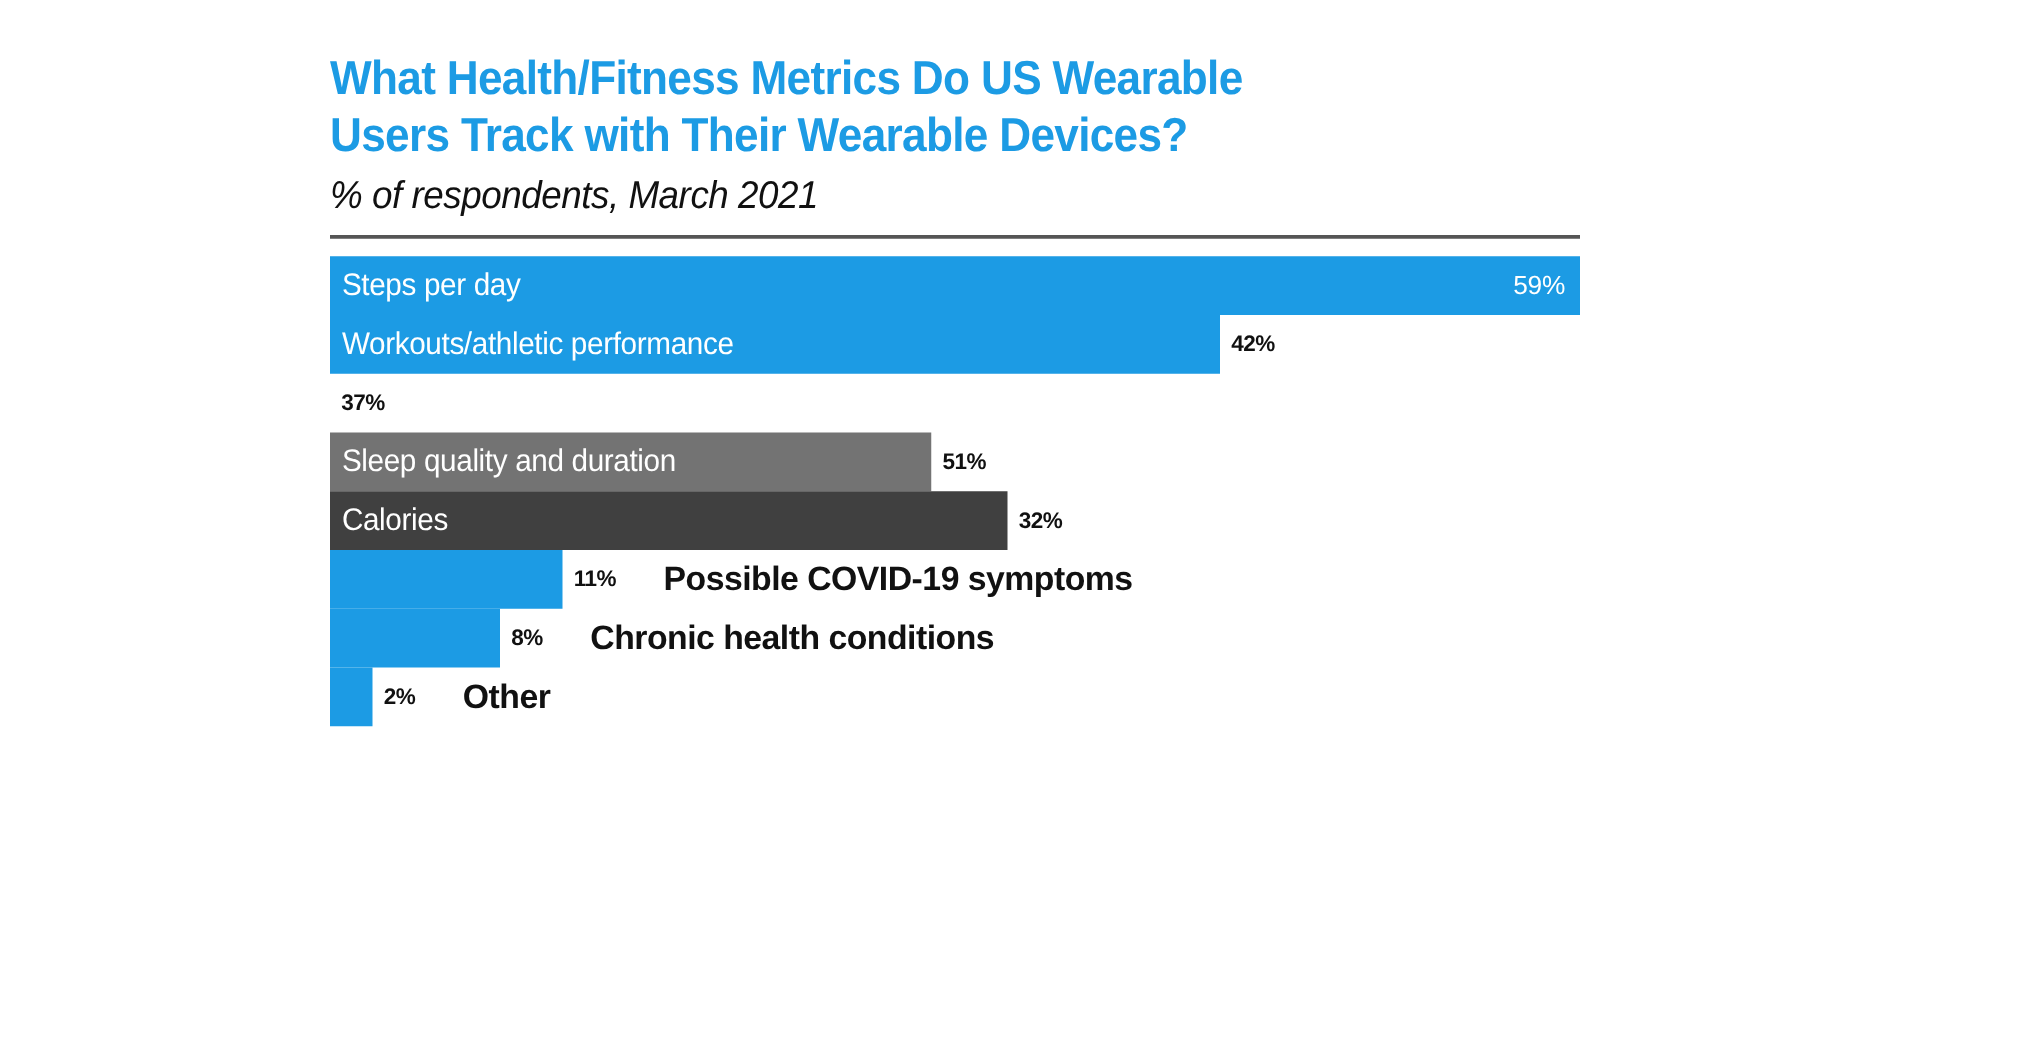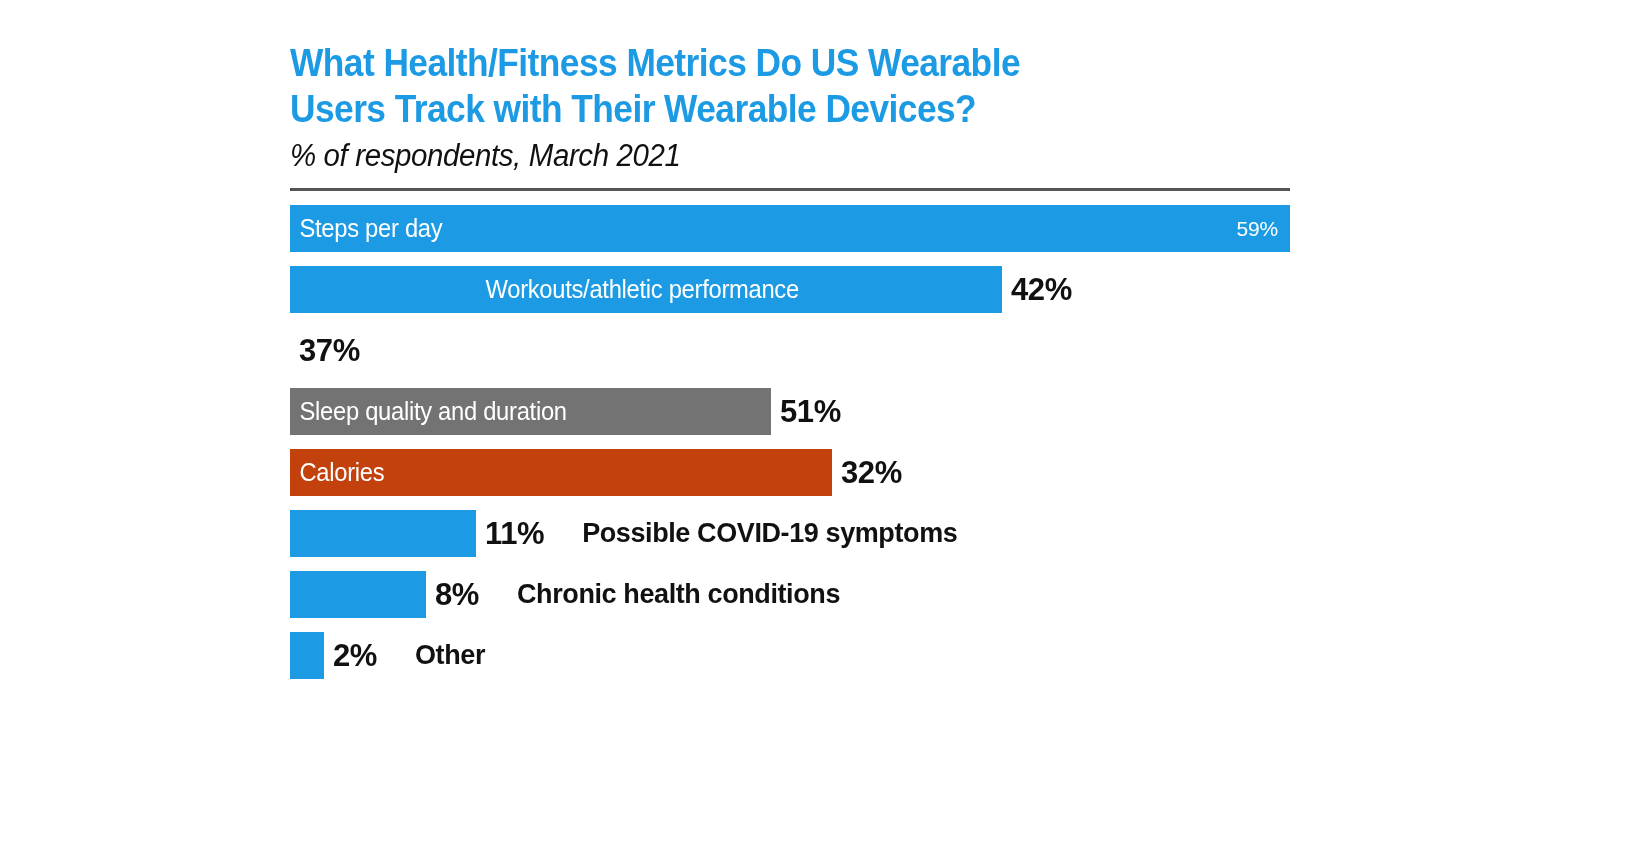--- a/index.html
+++ b/index.html
@@ -11,21 +11,21 @@
   body {
     width: 1629px;
     height: 850px;
     font-family: "Liberation Sans", sans-serif;
     overflow: hidden;
     position: relative;
   }
 
   #chart-figure {
     position: absolute;
-    left: 290px;
+    left: 264px;
     top: 40px;
     width: 1000px;
   }
 
   
   #chart-title {
     color: #1C9BE4;
     font-size: 38px;
     font-weight: bold;
     line-height: 46px;
@@ -54,21 +54,20 @@
   }
 
   
   #bars-area {
     margin-top: 14px;
     position: relative;
   }
   .bar-row {
     position: relative;
     height: 47px;
-    margin-bottom: 14px;
     display: flex;
     align-items: stretch;
   }
   .bar-rect {
     background: #1C9BE4;
     height: 47px;
     display: flex;
     align-items: center;
     justify-content: space-between;
     box-sizing: border-box;
@@ -87,21 +86,21 @@
   .value-inside {
     color: #ffffff;
     font-size: 21px;
     font-weight: normal;
     letter-spacing: -0.2px;
     padding-right: 12px;
     white-space: nowrap;
   }
   .value-outside {
     color: #111111;
-    font-size: 31px;
+    font-size: 18px;
     font-weight: bold;
     letter-spacing: -0.4px;
     white-space: nowrap;
     display: flex;
     align-items: center;
     padding-left: 9px;
     transform-origin: left center;
   }
   .bar-label-outside {
     color: #111111;
@@ -127,36 +126,36 @@
   <div id="title-rule"></div>
 
   <div id="bars-area">
       <div class="bar-row">
         <div class="bar-rect" style="width: 1000px; background: rgb(28, 155, 228);">
           <span class="bar-label-inside">Steps per day</span>
           <span class="value-inside">59%</span>
         </div>
       </div>
       <div class="bar-row">
-        <div class="bar-rect" style="width: 712px; background: rgb(28, 155, 228); justify-content: center;">
+        <div class="bar-rect" style="width: 712px; background: rgb(28, 155, 228);">
           <span class="bar-label-inside">Workouts/athletic performance</span>
         </div>
         <div class="value-outside">42%</div>
       </div>
       <div class="bar-row">
         <div class="value-outside">37%</div>
       </div>
       <div class="bar-row">
         <div class="bar-rect" style="width: 481px; background: #737373;">
           <span class="bar-label-inside">Sleep quality and duration</span>
         </div>
         <div class="value-outside">51%</div>
       </div>
       <div class="bar-row">
-        <div class="bar-rect" style="width: 542px; background: #c2410c;">
+        <div class="bar-rect" style="width: 542px; background: #404040;">
           <span class="bar-label-inside">Calories</span>
         </div>
         <div class="value-outside">32%</div>
       </div>
       <div class="bar-row">
         <div class="bar-rect" style="width: 186px; background: rgb(28, 155, 228);"></div>
         <div class="value-outside">11%</div>
         <div class="bar-label-outside">Possible COVID-19 symptoms</div>
       </div>
       <div class="bar-row">

